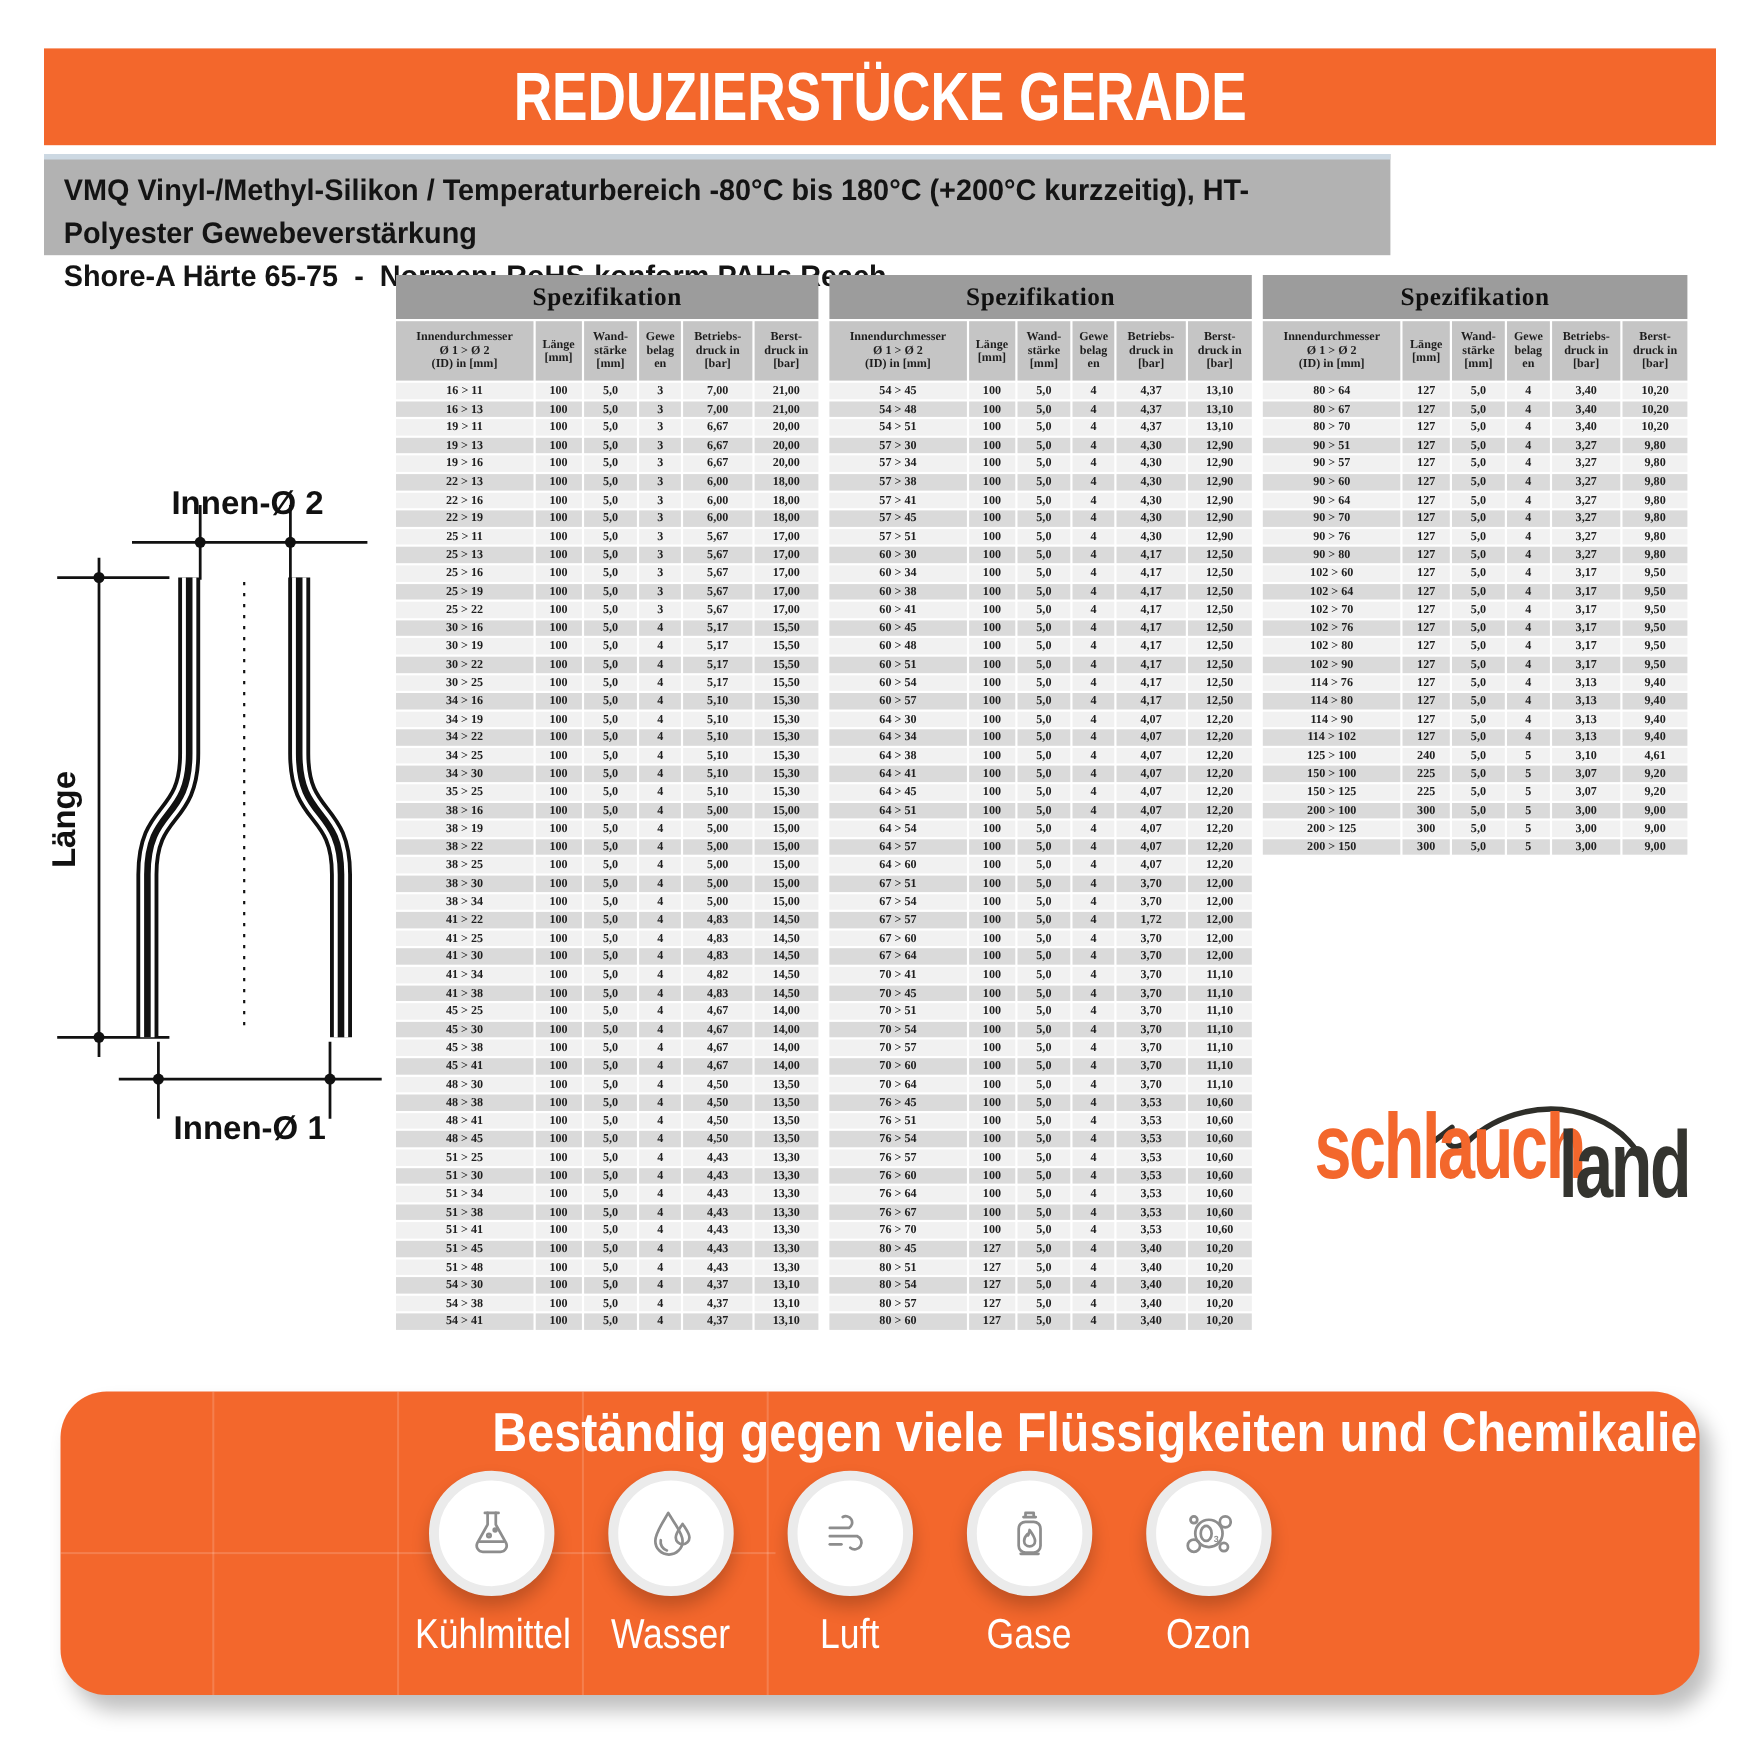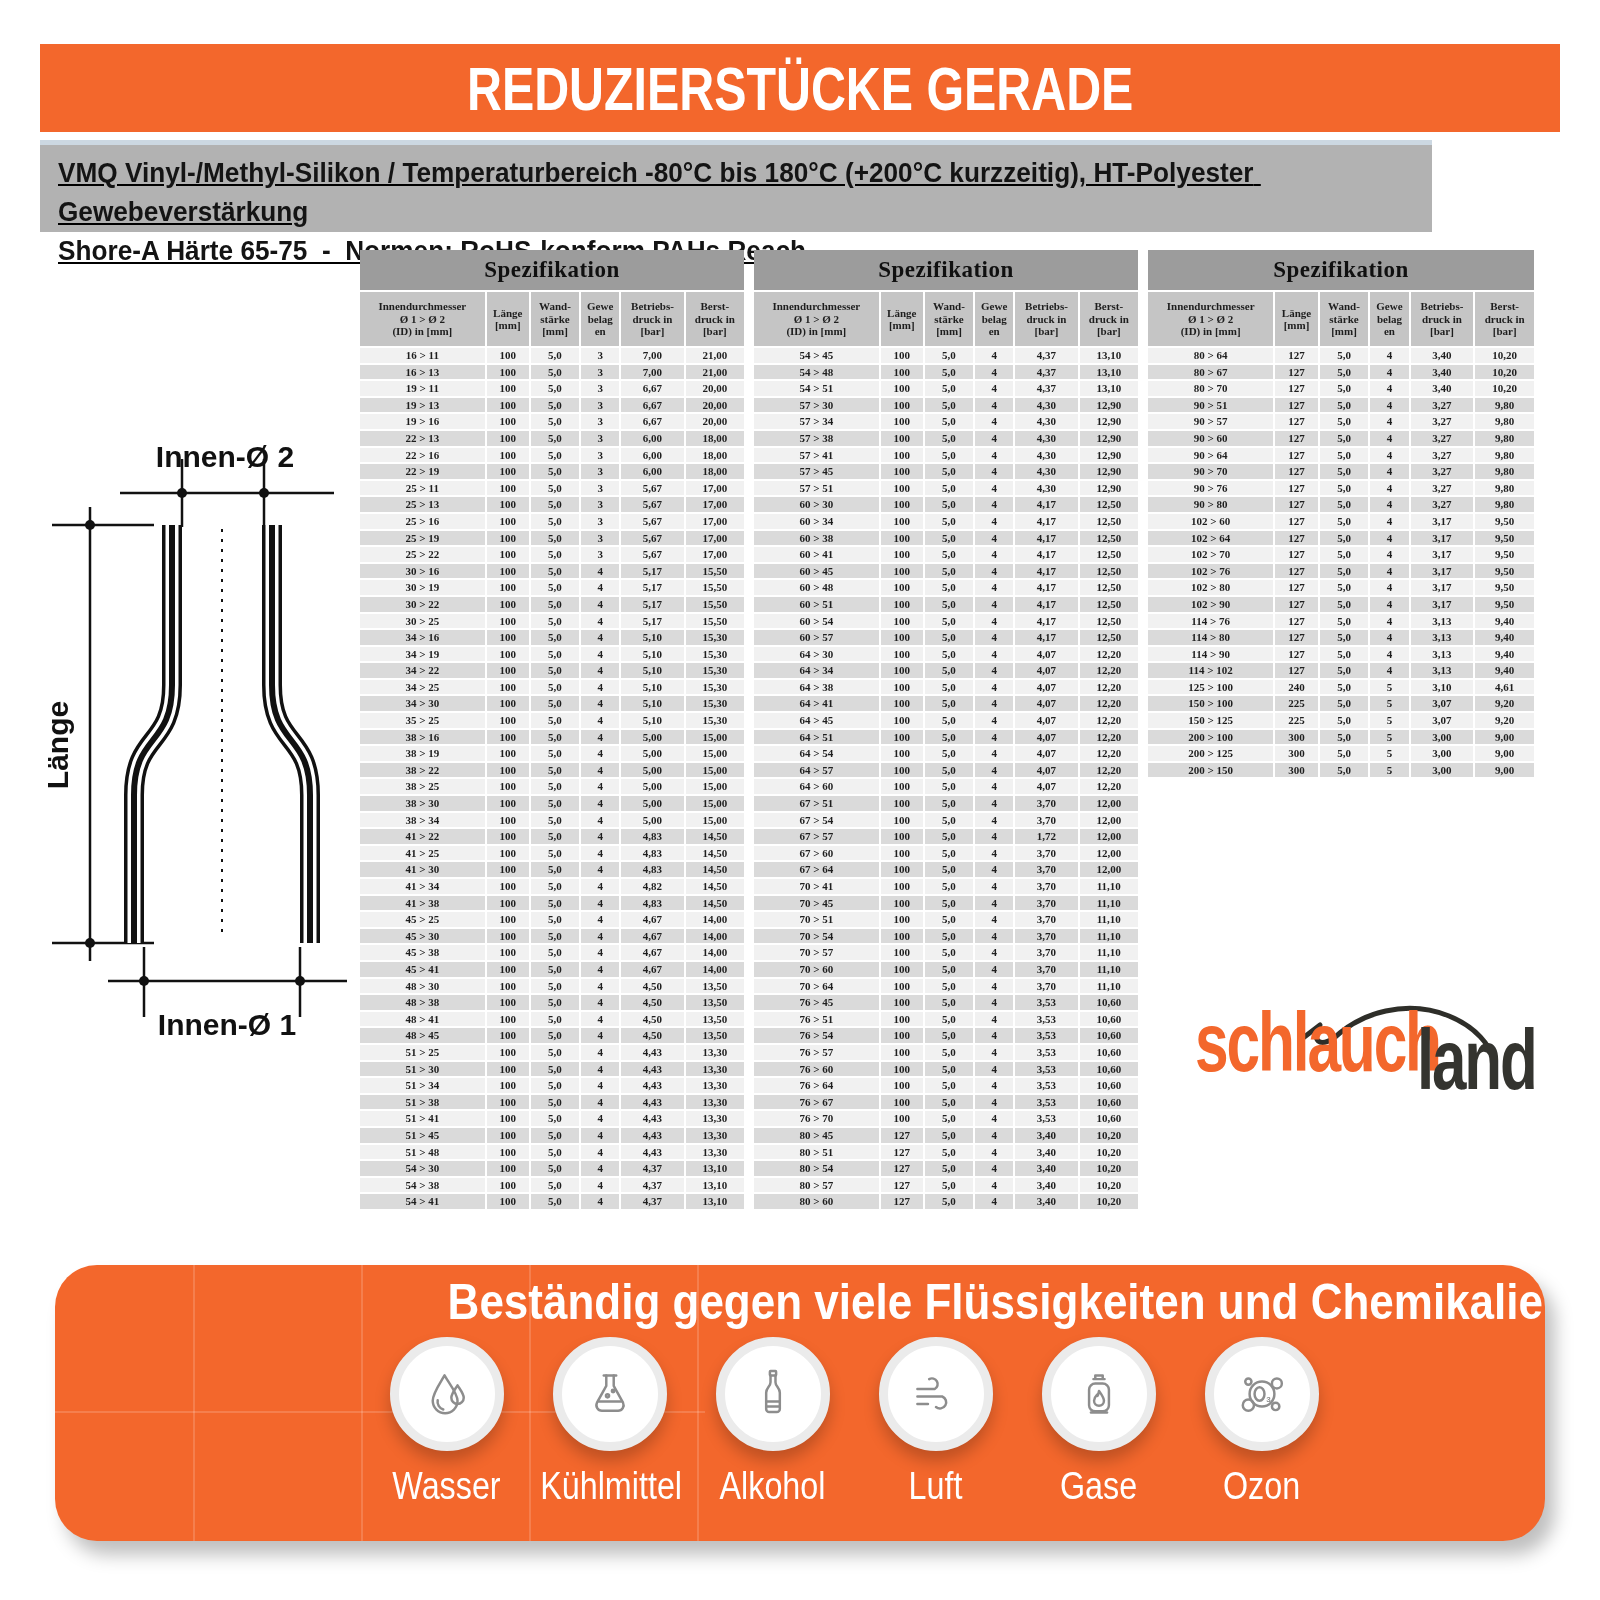--- a/index.html
+++ b/index.html
@@ -5,23 +5,23 @@
   html,body{margin:0;padding:0;}
   body{
     width:1600px;height:1600px;position:relative;background:#ffffff;
     font-family:"Liberation Sans",sans-serif;overflow:hidden;
   }
   
   .band-title{position:absolute;left:40px;top:44px;width:1520px;height:88px;
     background:#F3672C;display:flex;align-items:center;justify-content:center;}
   .band-title .t{color:#fff;font-size:62px;font-weight:bold;white-space:nowrap;
     transform:scaleX(0.78);letter-spacing:0;}
-  .band-sub{position:absolute;left:40px;top:140px;width:1392px;height:92px;
+  .band-sub{position:absolute;left:40px;top:140px;width:1224px;height:92px;
     background:#b2b2b2;border-top:5px solid #ccd8e2;box-sizing:border-box;
-    padding:9px 0 0 18px;text-decoration:underline;}
+    padding:9px 0 0 18px;}
   .band-sub .l{font-size:27px;font-weight:bold;color:#141414;line-height:39px;
     transform:scaleX(0.97);transform-origin:left;white-space:pre-wrap;}
 
   
   table.spec{position:absolute;top:248px;border-collapse:separate;border-spacing:2px;
     table-layout:fixed;font-family:Liberation Serif, serif;}
   #t1{left:358px;width:388px}
   #t2{left:752px;width:388px}
   #t3{left:1146px;width:390px}
   .spec th,.spec td{text-align:center;font-weight:bold;color:#1e1e1e;padding:0;overflow:hidden;}
@@ -1240,48 +1240,38 @@
   <span class="p2">land</span>
 </div>
 
 <div class="panel">
   <div class="grid"></div>
   <div class="ft">Beständig gegen viele Flüssigkeiten und Chemikalien:</div>
   <div class="chems">
       <div class="chem">
         <div class="chem-circle">
           <svg viewBox="0 0 100 100">
-            <path d="M46 20 C38 34 27 49 27 61 a20 20 0 0 0 40 0 C67 49 54 34 46 20 Z"></path>
-            <path d="M67 36 c-5 8 -10 14 -10 20 a10 10 0 0 0 20 0 c0 -6 -5 -12 -10 -20 Z"></path>
-            <path d="M35 60 a13 13 0 0 0 9 15"></path>
-          </svg>
-        </div>
-        <div class="chem-label">Wasser</div>
-      </div>
-      <div class="chem">
-        <div class="chem-circle">
-          <svg viewBox="0 0 100 100">
             <path d="M40 20 h20"></path>
             <path d="M44 20 v17 L29 64 a9 9 0 0 0 8 13 h26 a9 9 0 0 0 8 -13 L56 37 v-17"></path>
             <path d="M32 62 h36"></path>
             <circle cx="46" cy="53" r="2.5"></circle>
             <circle cx="55" cy="45" r="2"></circle>
           </svg>
         </div>
         <div class="chem-label">Kühlmittel</div>
       </div>
       <div class="chem">
         <div class="chem-circle">
           <svg viewBox="0 0 100 100">
-            <rect x="45" y="13" width="10" height="7" rx="1"></rect>
-            <path d="M46 20 v11 c0 7 -7 9 -7 17 v26 a5 5 0 0 0 5 5 h12 a5 5 0 0 0 5 -5 v-26 c0 -8 -7 -10 -7 -17 v-11"></path>
-            <path d="M39 62 h22 M39 70 h22"></path>
+            <path d="M46 20 C38 34 27 49 27 61 a20 20 0 0 0 40 0 C67 49 54 34 46 20 Z"></path>
+            <path d="M67 36 c-5 8 -10 14 -10 20 a10 10 0 0 0 20 0 c0 -6 -5 -12 -10 -20 Z"></path>
+            <path d="M35 60 a13 13 0 0 0 9 15"></path>
           </svg>
         </div>
-        <div class="chem-label">Alkohol</div>
+        <div class="chem-label">Wasser</div>
       </div>
       <div class="chem">
         <div class="chem-circle">
           <svg viewBox="0 0 100 100">
             <path d="M20 42 h28 a9 9 0 1 0 -9 -16"></path>
             <path d="M20 54 h40 a10 10 0 1 1 -10 17"></path>
             <path d="M20 66 h17"></path>
           </svg>
         </div>
         <div class="chem-label">Luft</div>

